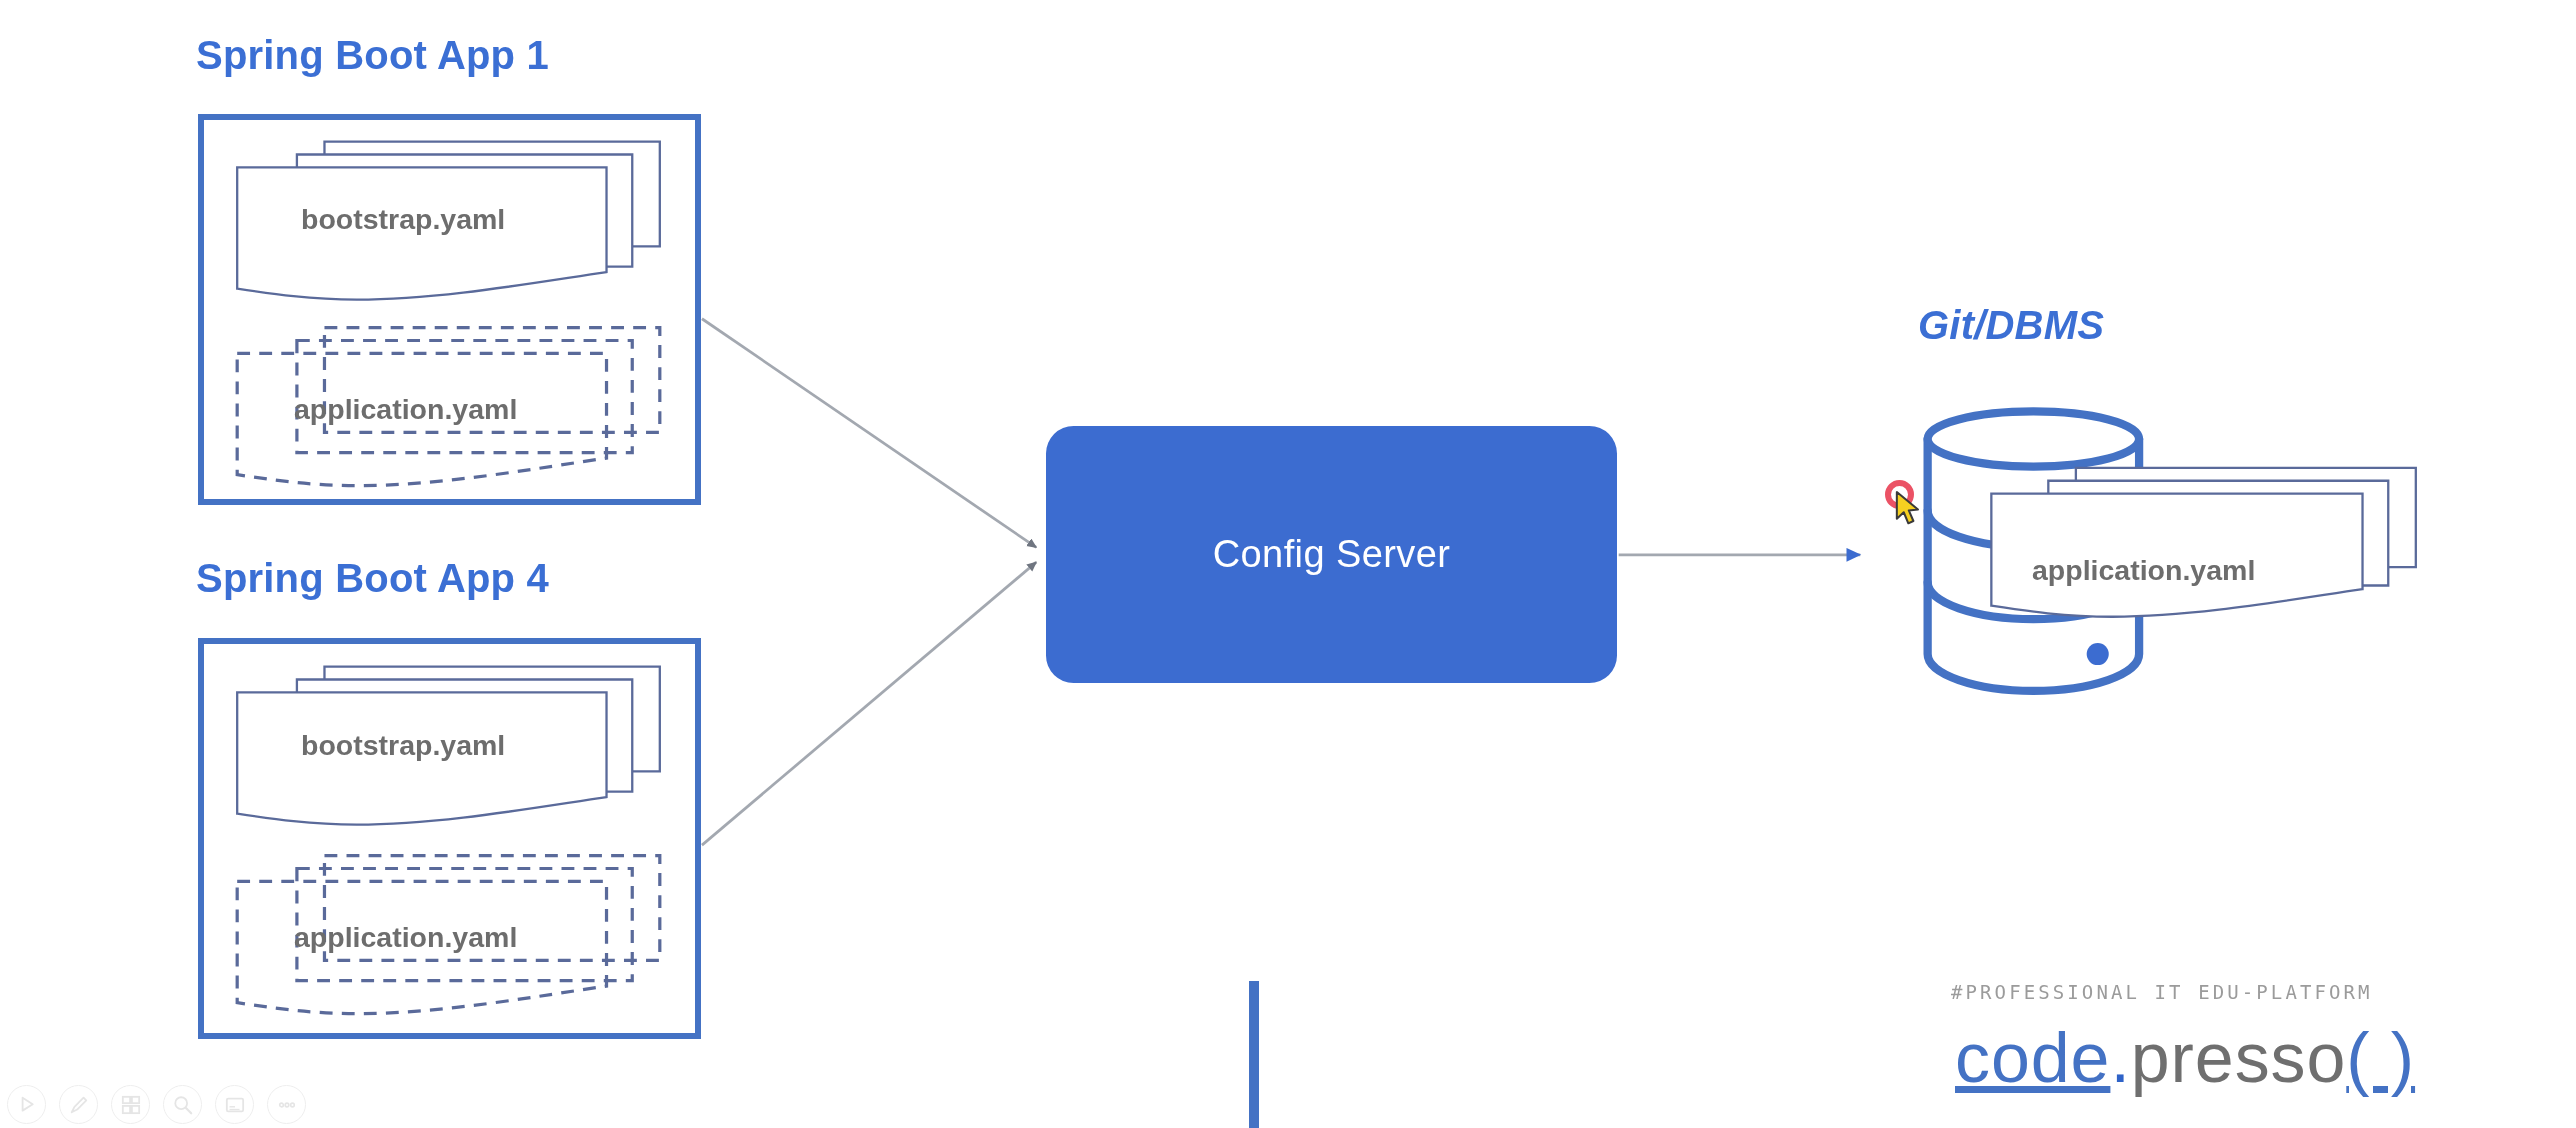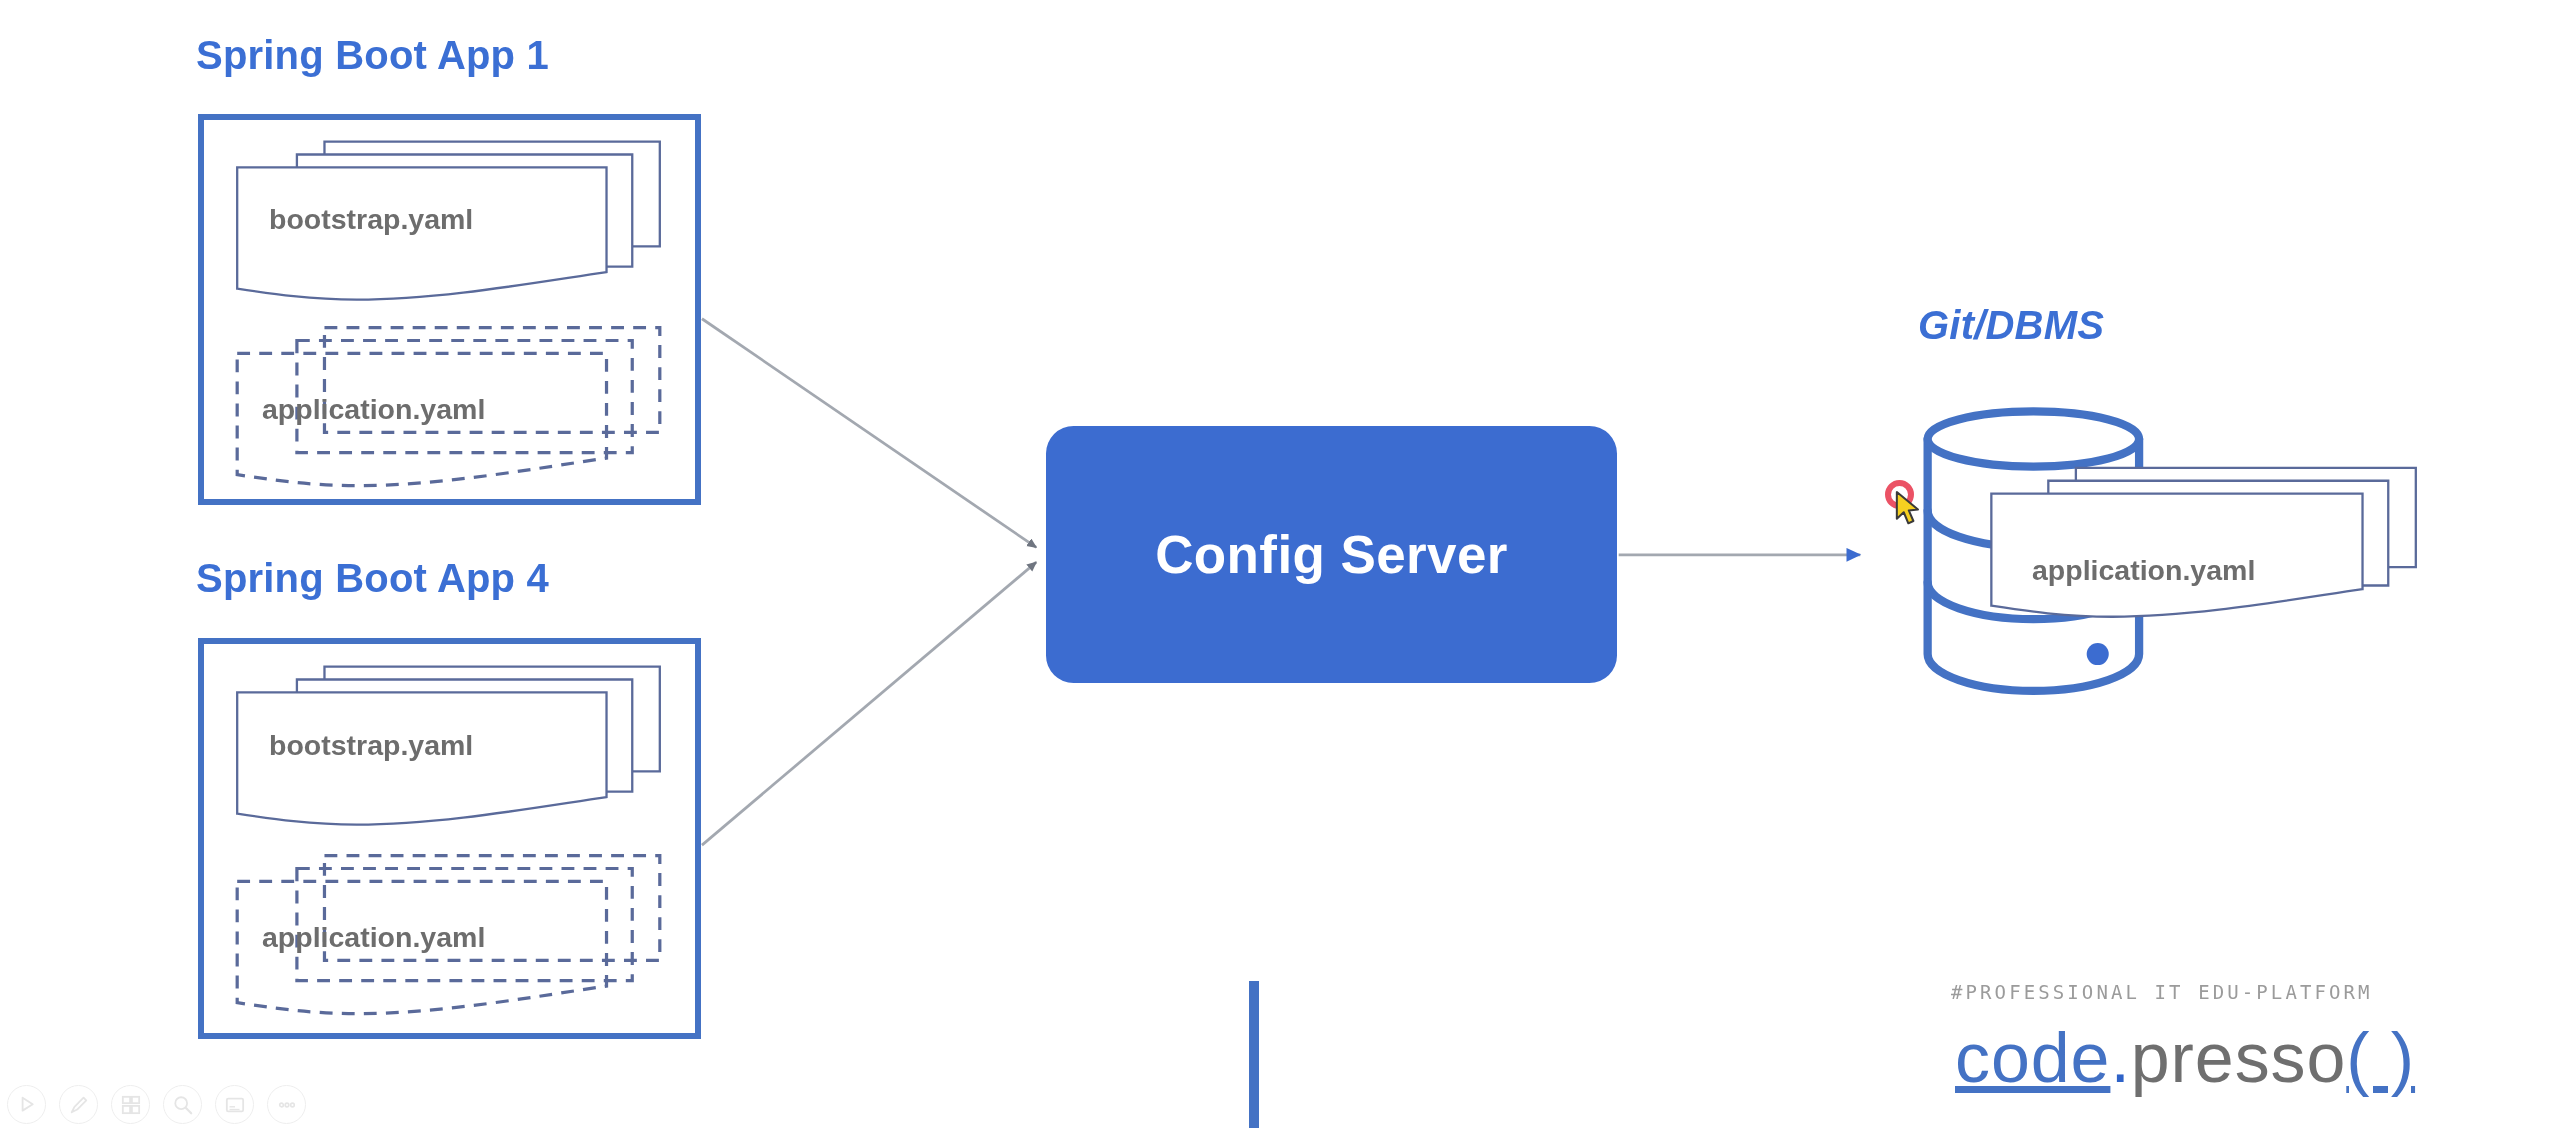--- a/index.html
+++ b/index.html
@@ -40,39 +40,40 @@
   #app-box-2 { left: 198px; top: 638px; width: 503px; height: 401px; }
 
   
   .doc-stack { position: absolute; }
   .doc-label {
     position: absolute;
     font-size: 28.5px;
     font-weight: bold;
     color: #6d6d6d;
     white-space: nowrap;
+    margin-left: 32px;
   }
 
   
   #config-server {
     left: 1046px;
     top: 426px;
     width: 571px;
     height: 257px;
     background: #3c6cd0;
     border-radius: 27.6px;
     display: flex;
     align-items: center;
     justify-content: center;
   }
   #config-server-label {
     color: #ffffff;
-    font-size: 53px;
+    font-size: 38px;
     letter-spacing: 0.4px;
-    font-weight: bold;
+    font-weight: normal;
   }
 
   
   #connectors {
     left: 0; top: 0; width: 2576px; height: 1128px;
     pointer-events: none;
   }
 
   
   #db-group { left: 1911px; top: 404px; width: 276px; height: 308px; }

